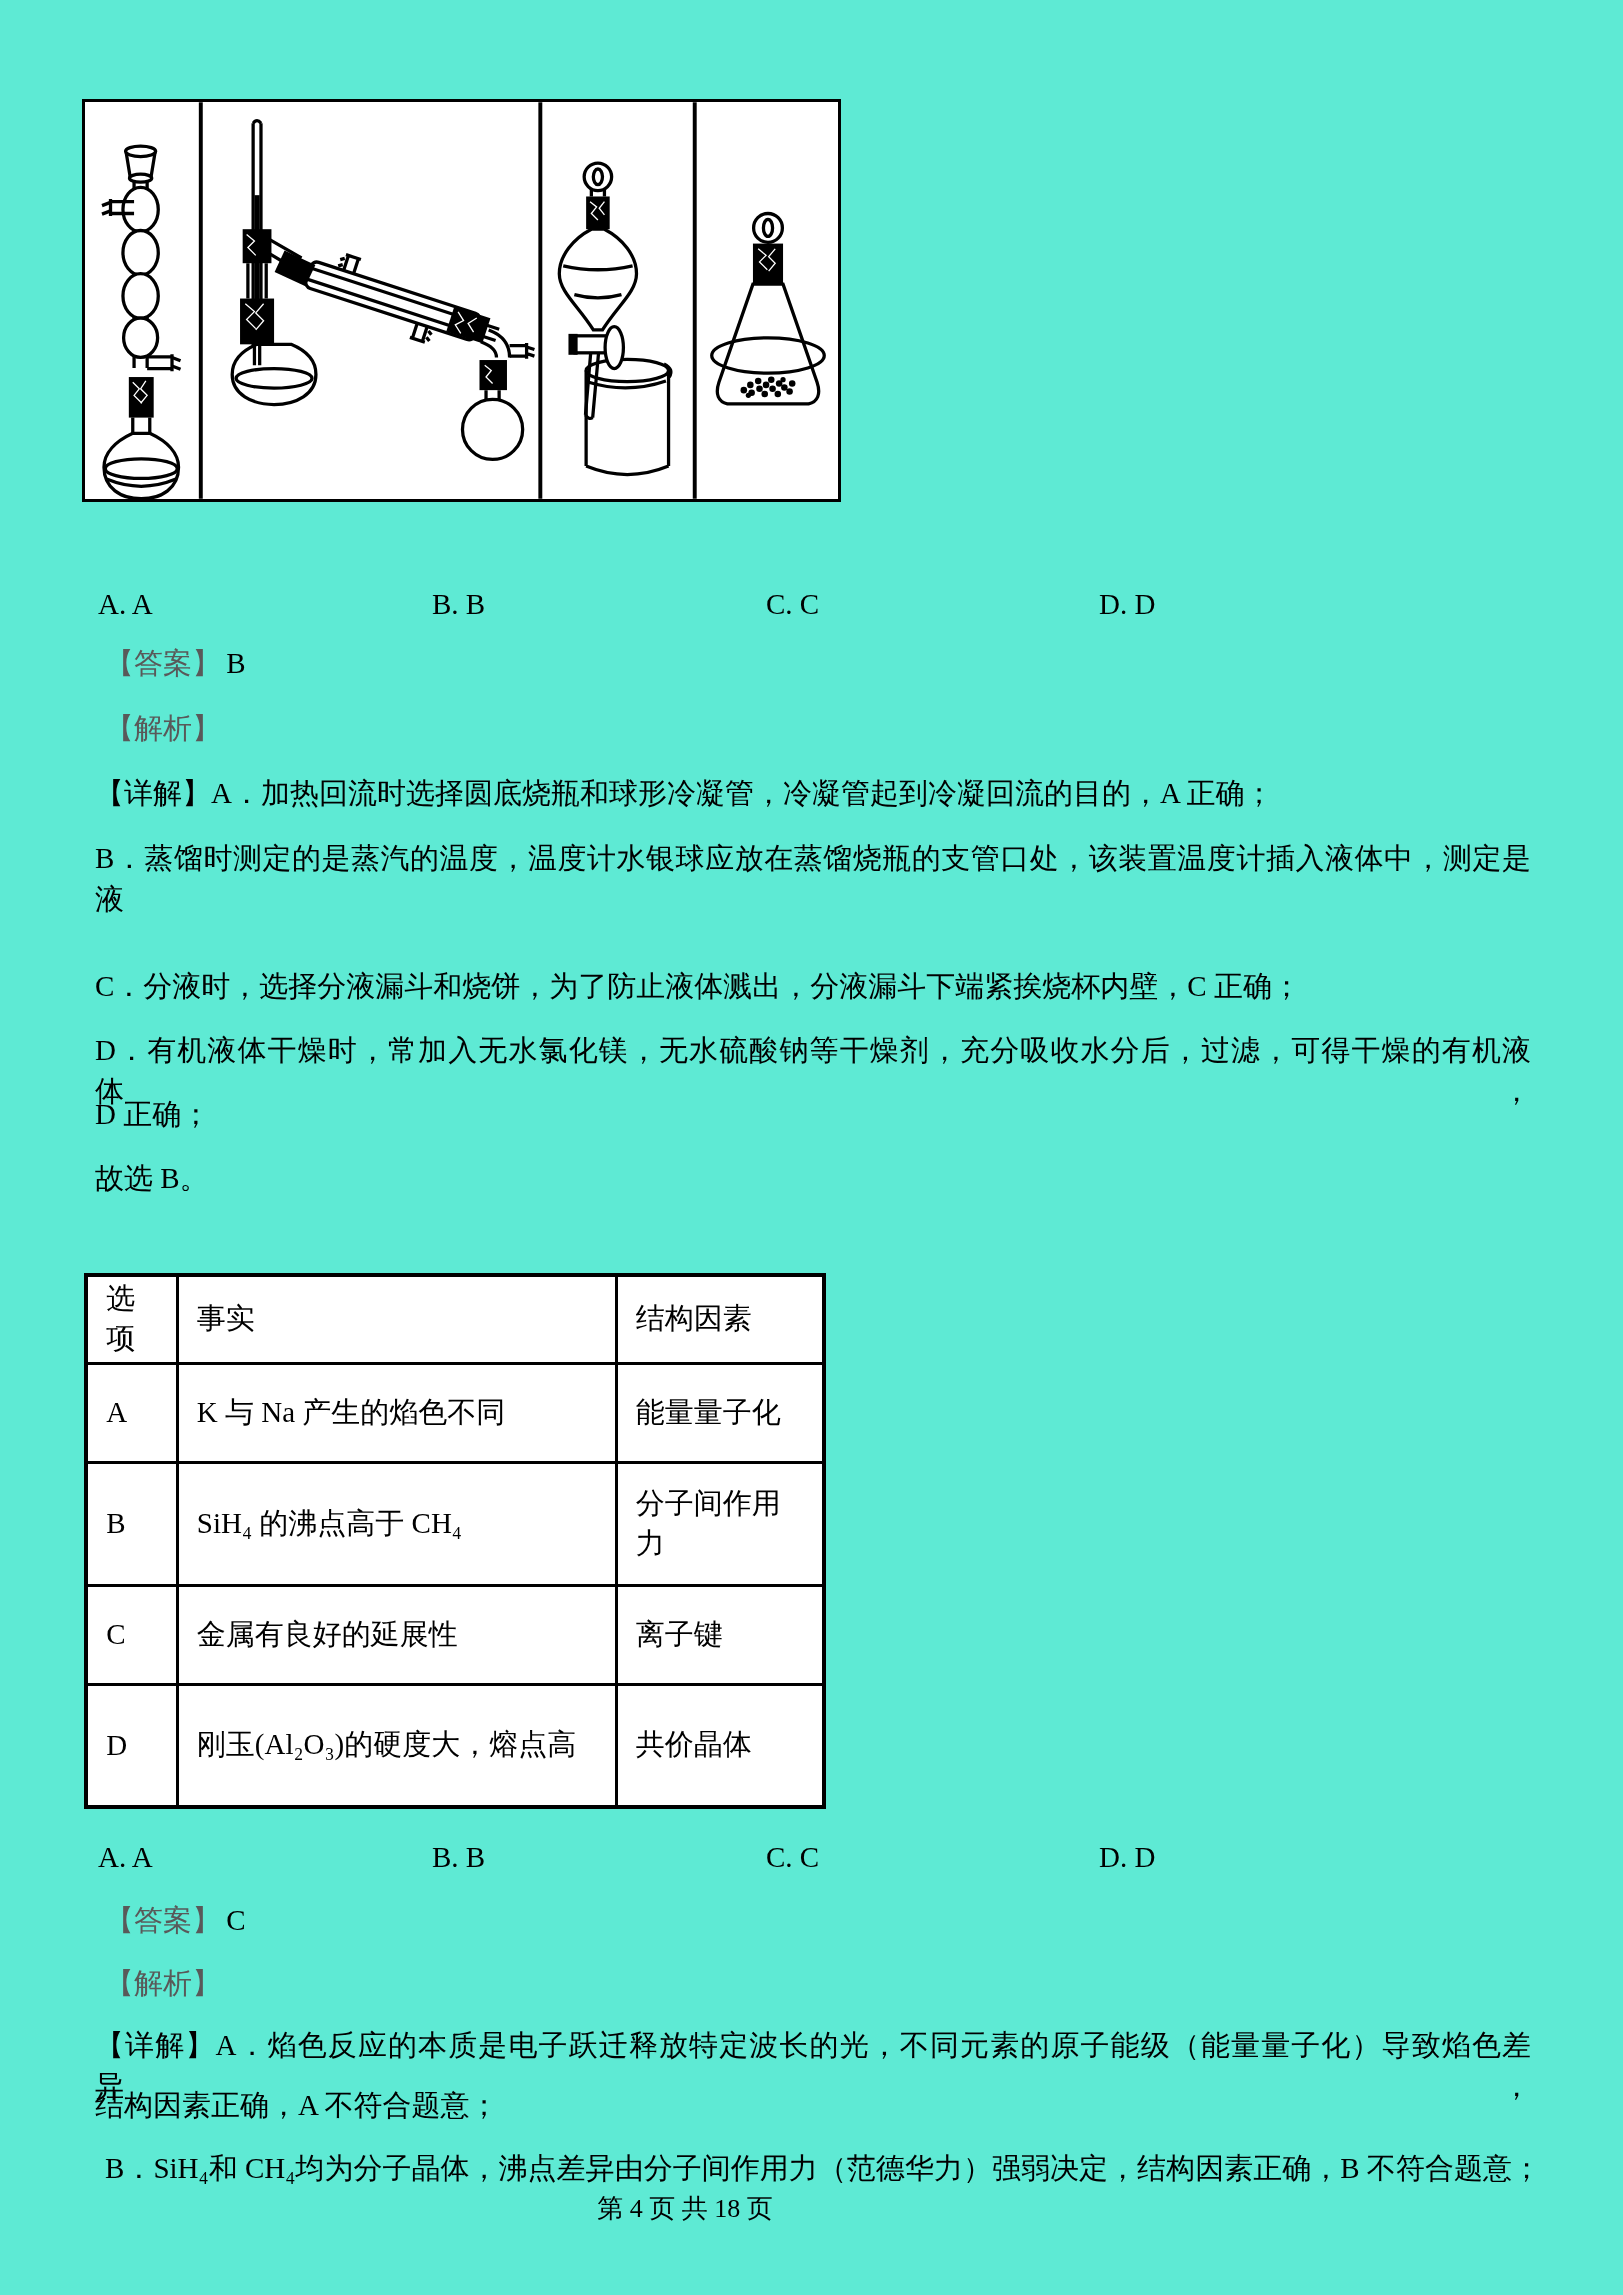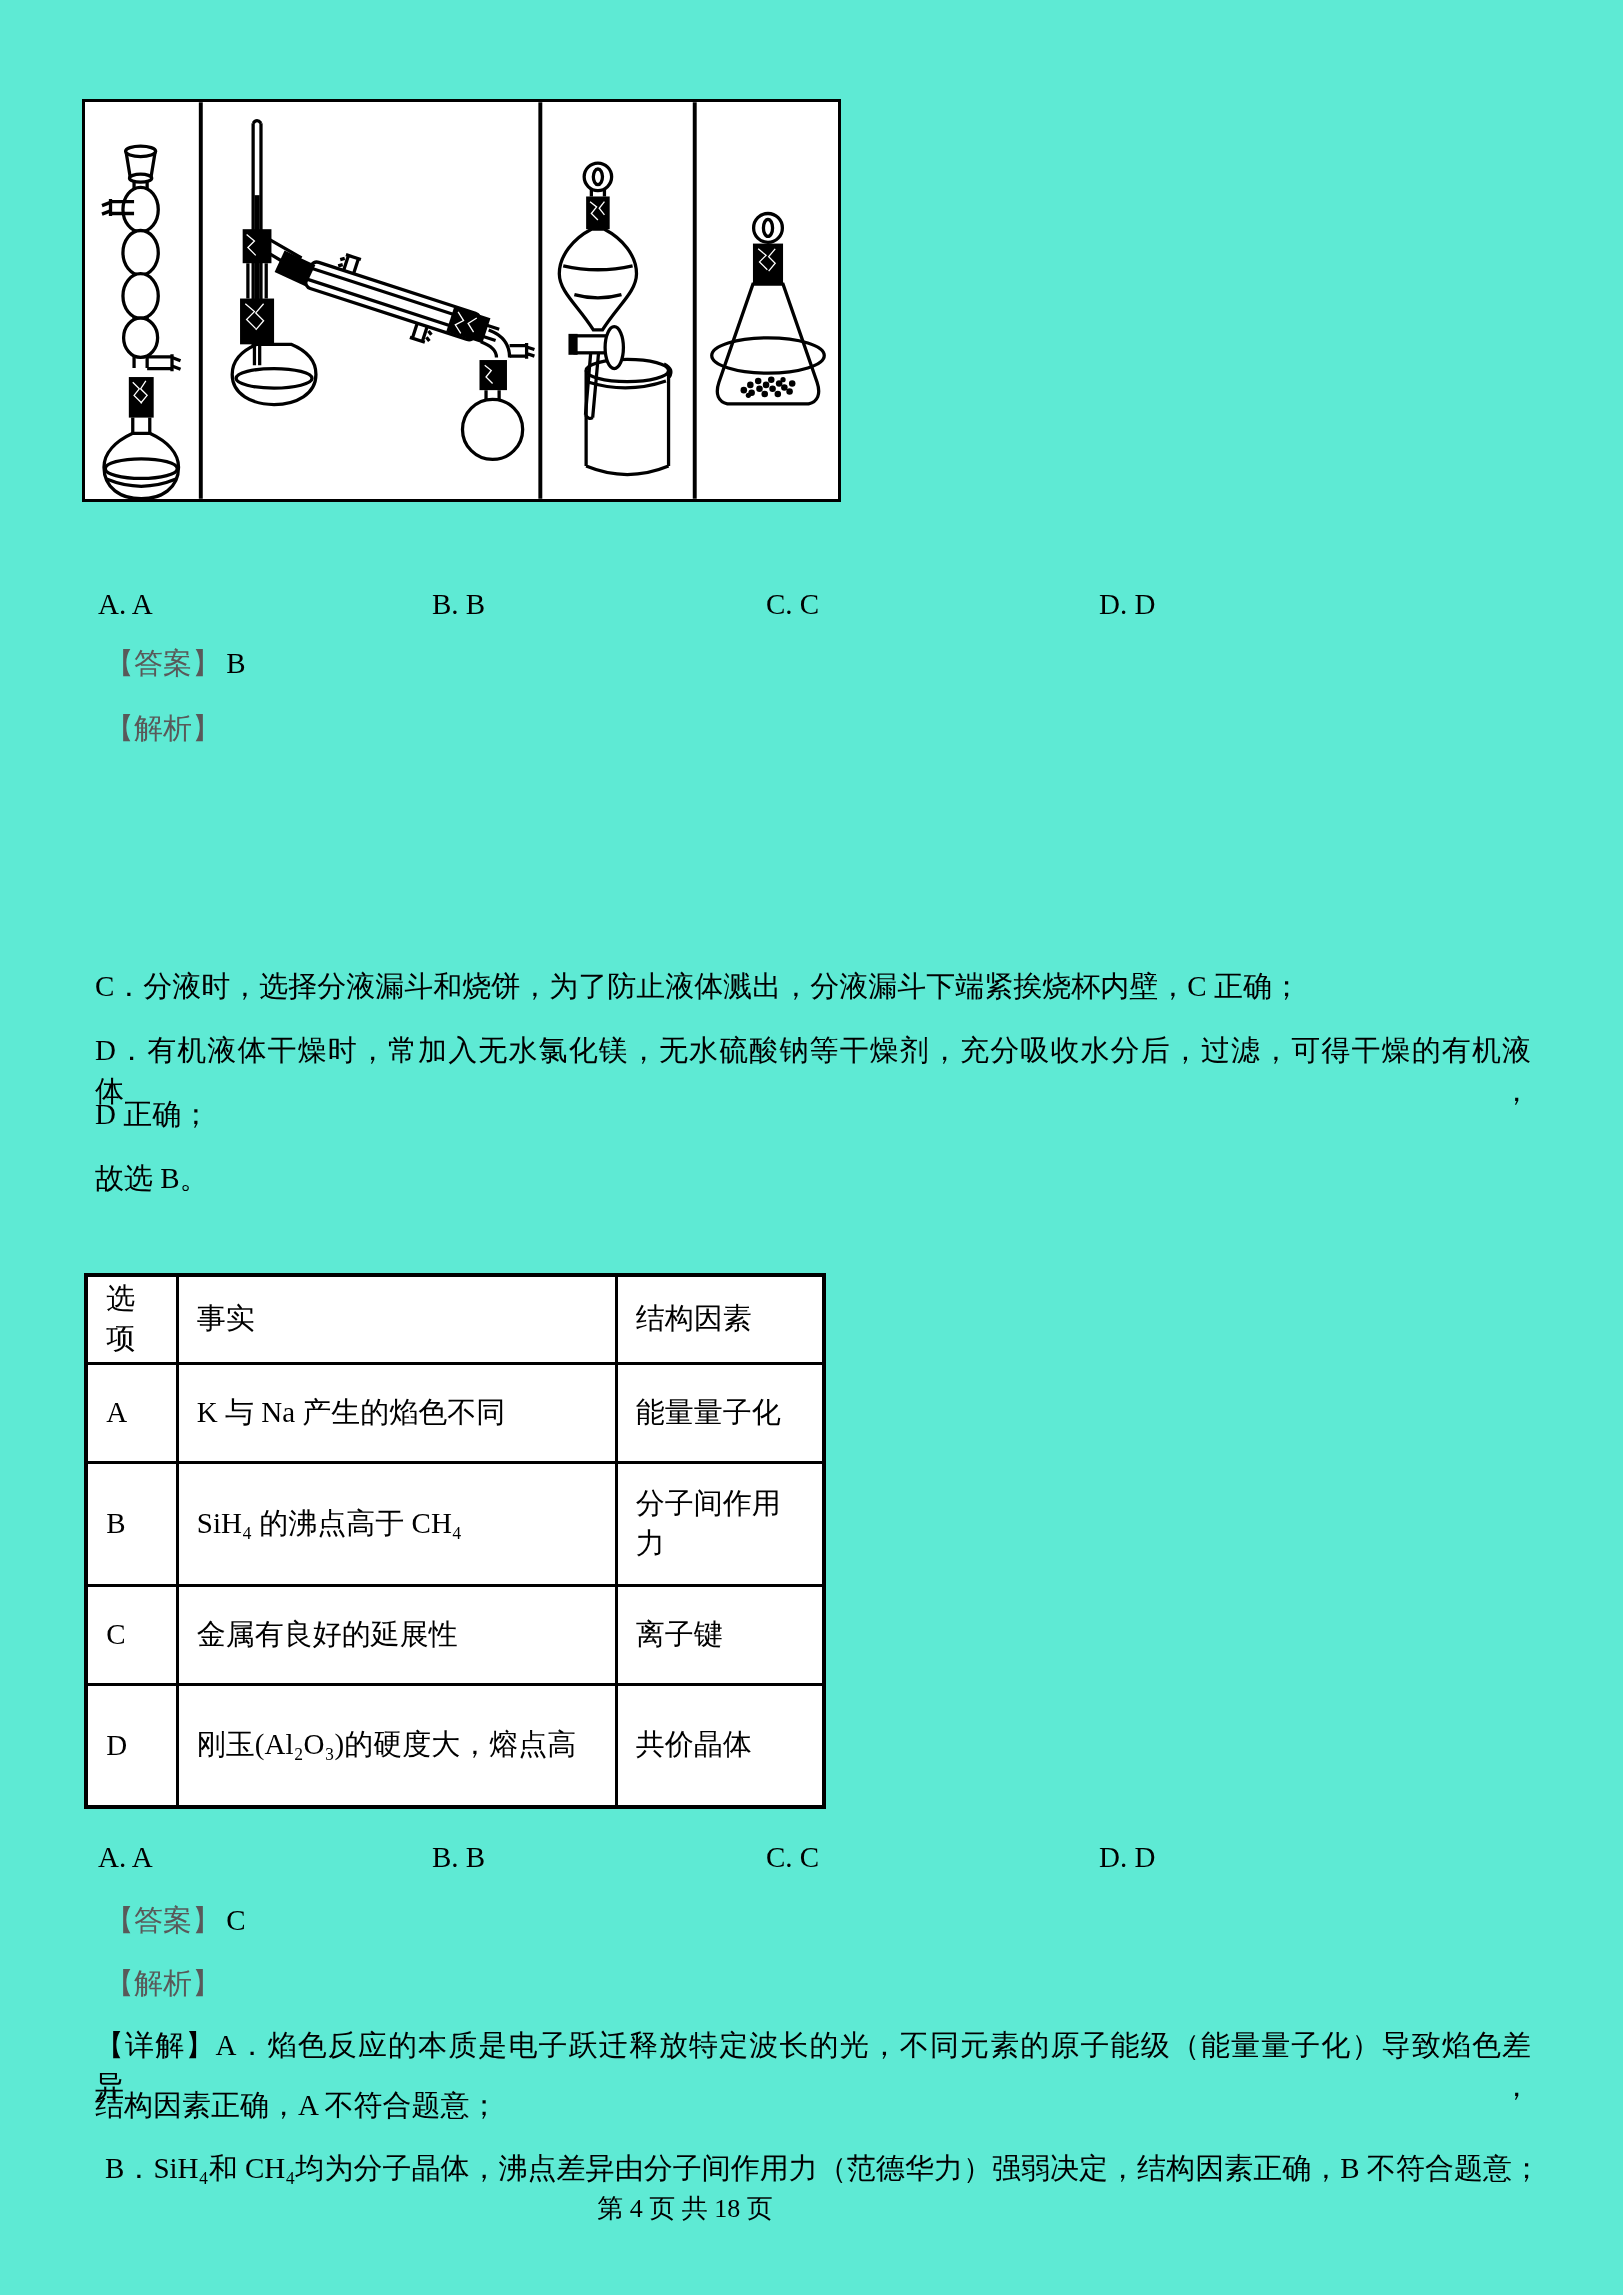--- a/index.html
+++ b/index.html
@@ -204,20 +204,22 @@
     <span style="left:1099px;">D. D</span>
   </div>
 
   <div class="line" style="left:105px;top:643px;">
     <span class="tag">【答案】</span><span class="ans-val">B</span>
   </div>
   <div class="line" style="left:105px;top:708px;">
     <span class="tag">【解析】</span>
   </div>
 
+  <div class="line" style="top:773px;">【详解】A．加热回流时选择圆底烧瓶和球形冷凝管，冷凝管起到冷凝回流的目的，A 正确；</div>
+  <div class="line justify" style="top:838px;">B．蒸馏时测定的是蒸汽的温度，温度计水银球应放在蒸馏烧瓶的支管口处，该装置温度计插入液体中，测定是液</div>
   <div class="line" style="top:966px;">C．分液时，选择分液漏斗和烧饼，为了防止液体溅出，分液漏斗下端紧挨烧杯内壁，C 正确；</div>
   <div class="line justify" style="top:1030px;">D．有机液体干燥时，常加入无水氯化镁，无水硫酸钠等干燥剂，充分吸收水分后，过滤，可得干燥的有机液体，</div>
   <div class="line" style="top:1094px;">D 正确；</div>
   <div class="line" style="top:1158px;">故选 B。</div>
 
 
   <table class="qtable">
     <colgroup>
         <col style="width:91px;">
         <col style="width:439px;">

